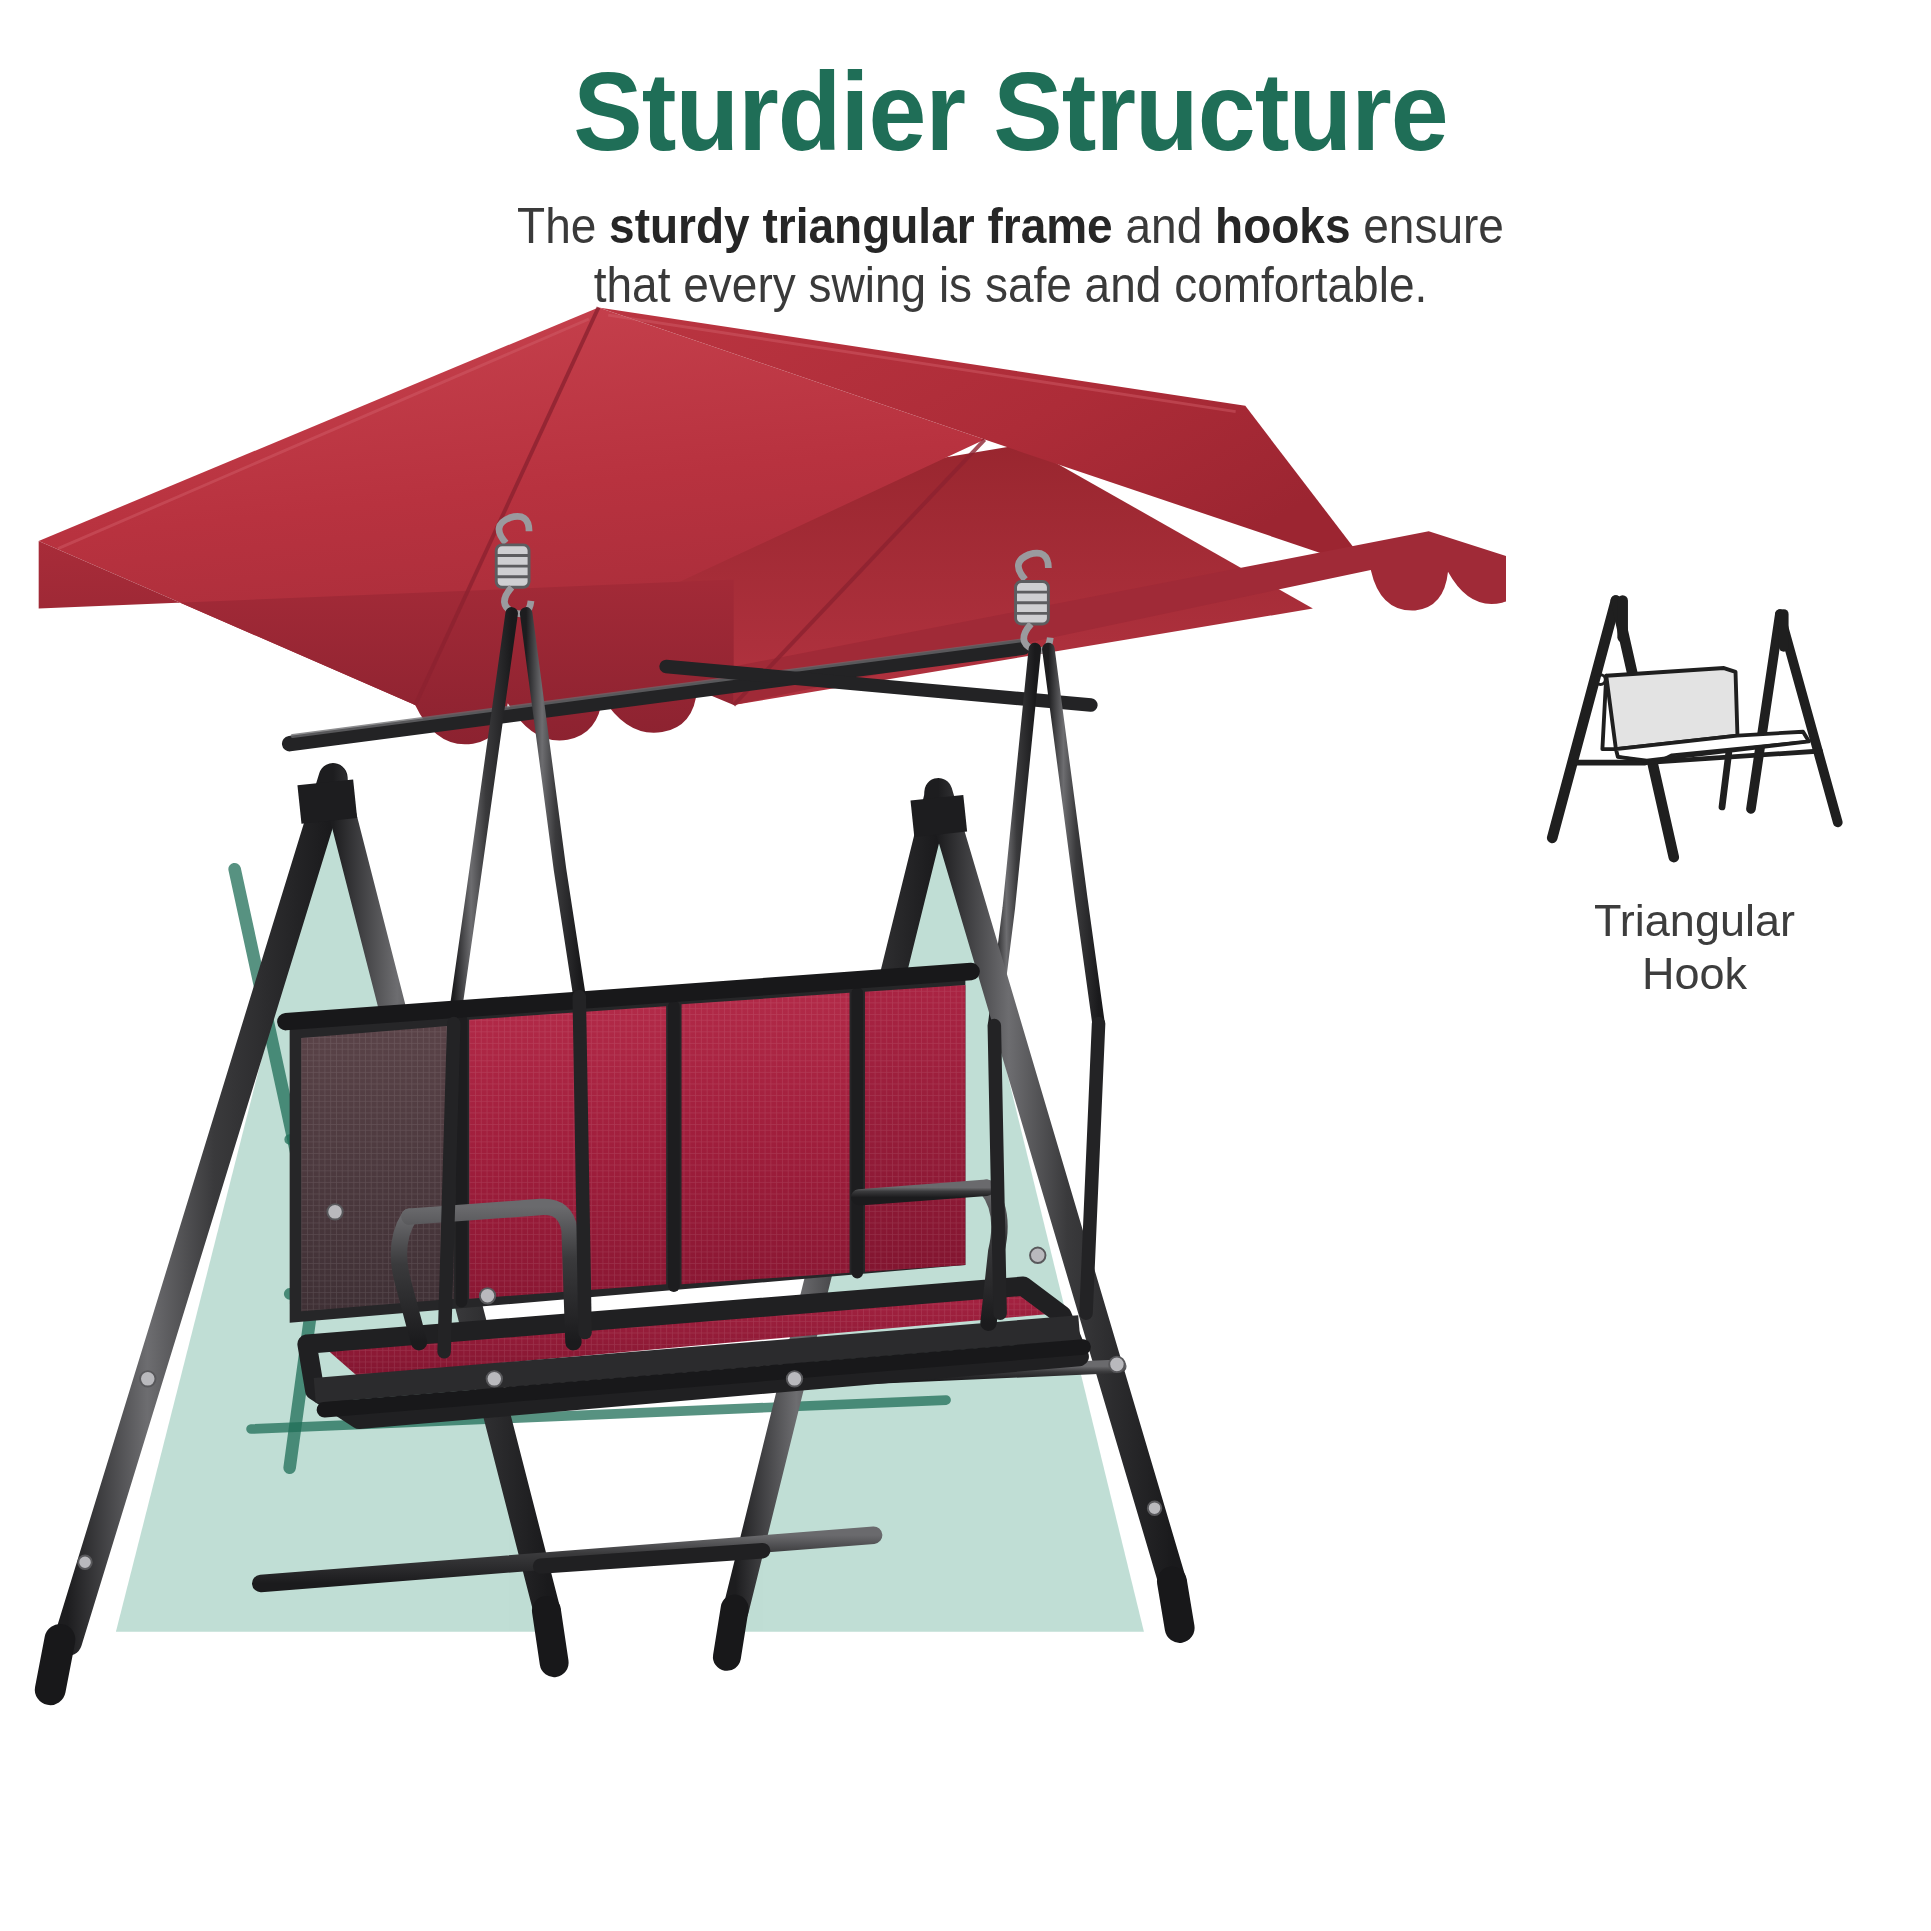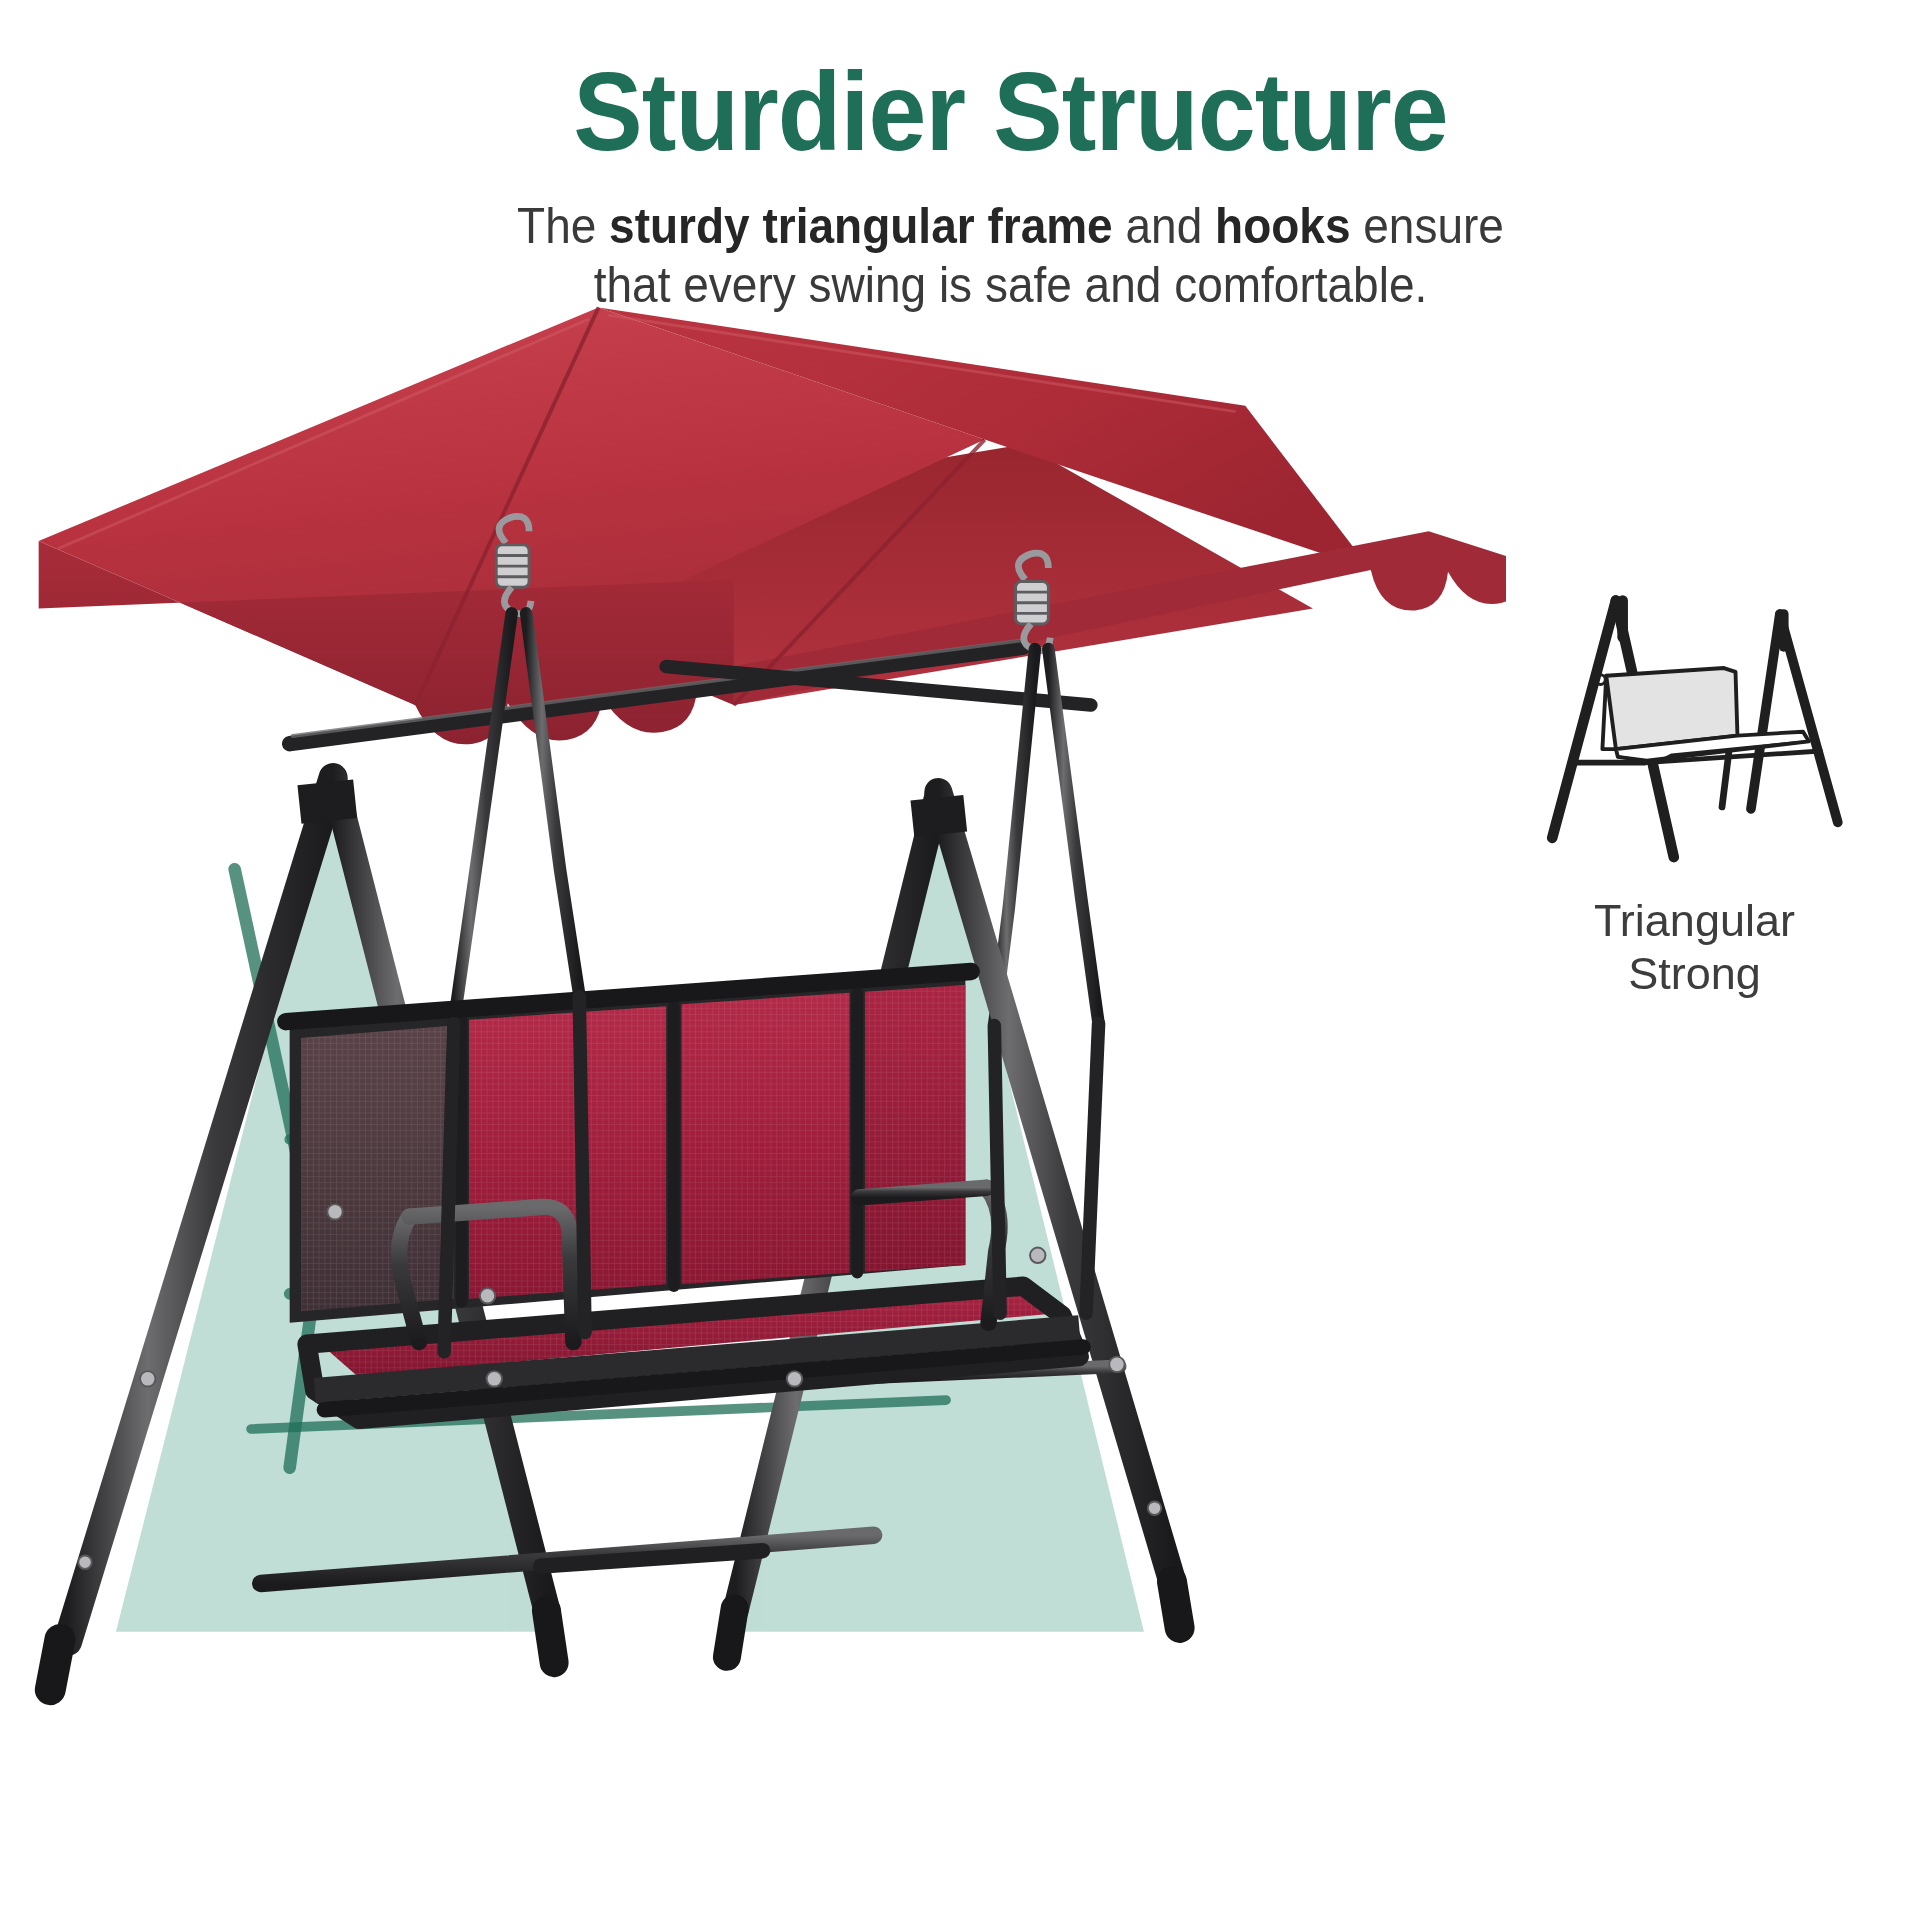--- a/index.html
+++ b/index.html
@@ -301,19 +301,19 @@
             <path d="M88 176 L214 162 L282 158 L288 168 L120 188 L90 184 Z" fill="#ffffff" stroke-width="4"></path>
 
             <path d="M90 184 L130 190 L146 182 L288 168" stroke-width="3"></path>
 
             <circle cx="72" cy="104" r="5" stroke-width="3"></circle>
           </g>
         </svg>
       </div>
       <div class="callout-label">
         <span>Triangular</span><br>
-        <span>Strong</span>
+        <span>Hook</span>
       </div>
     </div>
 
   </div>
 </div>
 
 
 </body></html>

